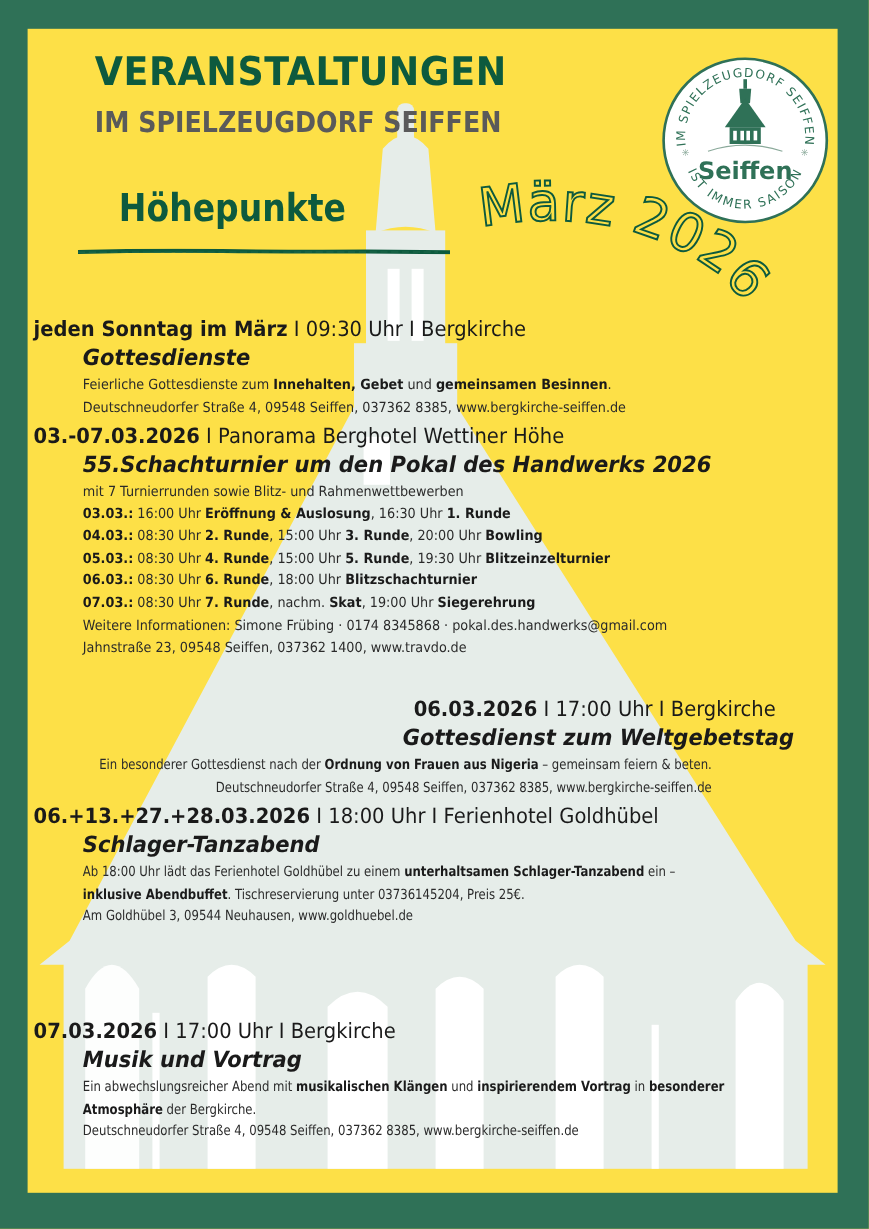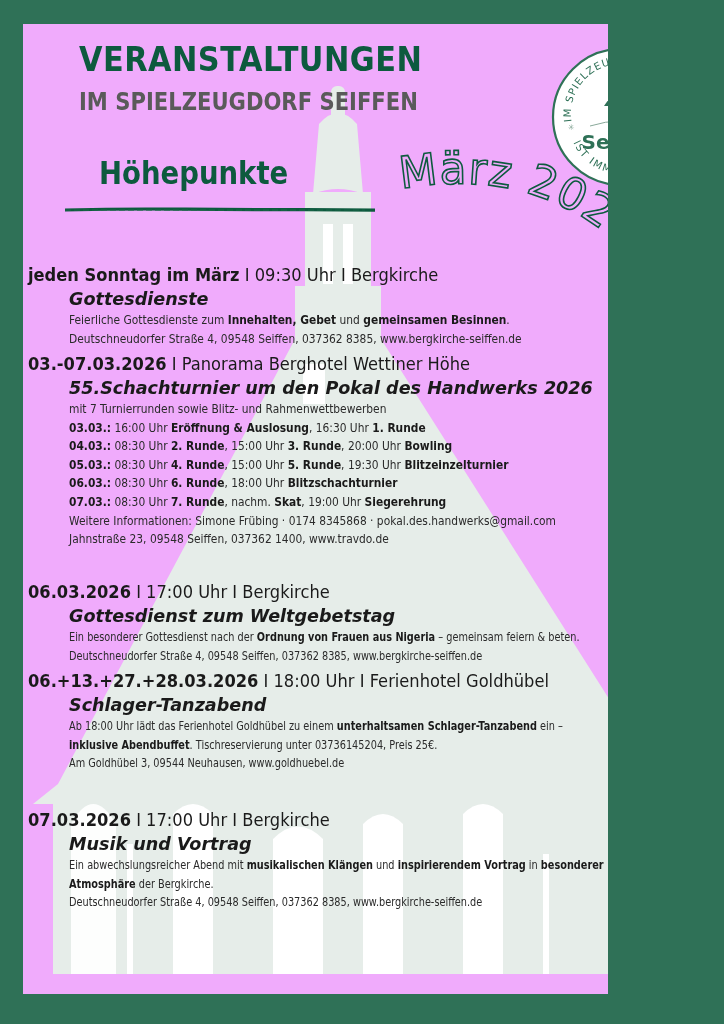--- a/index.html
+++ b/index.html
@@ -6,22 +6,22 @@
   html, body { width: 724px; height: 1024px; overflow: hidden; }
   body {
     background: #2f7157;
     position: relative;
     font-family: "Liberation Sans", "DejaVu Sans", sans-serif;
     color: #1a1a1a;
   }
   .poster {
     position: absolute;
     left: 23px; top: 24px;
-    width: 585px; height: 970px;
-    background: #f0abfc;
+    width: 675px; height: 970px;
+    background: #fde047;
     overflow: hidden;
   }
   .silhouette {
     position: absolute;
     left: 0; top: 0;
     width: 675px; height: 970px;
     z-index: 0;
   }
   .content { position: absolute; left: 0; top: 0; width: 675px; height: 970px; z-index: 1; }
 
@@ -181,34 +181,34 @@
           <div class="ev-title">55.Schachturnier um den Pokal des Handwerks 2026</div>
           <div class="ev-line"><span>mit 7 Turnierrunden sowie Blitz- und Rahmenwettbewerben</span></div>
           <div class="ev-line"><b>03.03.:</b><span> 16:00 Uhr </span><b>Eröffnung &amp; Auslosung</b><span>, 16:30 Uhr </span><b>1. Runde</b></div>
           <div class="ev-line"><b>04.03.:</b><span> 08:30 Uhr </span><b>2. Runde</b><span>, 15:00 Uhr </span><b>3. Runde</b><span>, 20:00 Uhr </span><b>Bowling</b></div>
           <div class="ev-line"><b>05.03.:</b><span> 08:30 Uhr </span><b>4. Runde</b><span>, 15:00 Uhr </span><b>5. Runde</b><span>, 19:30 Uhr </span><b>Blitzeinzelturnier</b></div>
           <div class="ev-line"><b>06.03.:</b><span> 08:30 Uhr </span><b>6. Runde</b><span>, 18:00 Uhr </span><b>Blitzschachturnier</b></div>
           <div class="ev-line"><b>07.03.:</b><span> 08:30 Uhr </span><b>7. Runde</b><span>, nachm. </span><b>Skat</b><span>, 19:00 Uhr </span><b>Siegerehrung</b></div>
           <div class="ev-line"><span>Weitere Informationen: Simone Frübing · 0174 8345868 · pokal.des.handwerks@gmail.com</span></div>
           <div class="ev-line"><span>Jahnstraße 23, 09548 Seiffen, 037362 1400, www.travdo.de</span></div>
         </div>
-        <div class="event" style="top: 556px;">
+        <div class="event" style="top: 556px; text-align: right;">
           <div class="ev-head"><span class="b">06.03.2026</span><span> I 17:00 Uhr I Bergkirche</span></div>
           <div class="ev-title">Gottesdienst zum Weltgebetstag</div>
           <div class="ev-line narrow"><span>Ein besonderer Gottesdienst nach der </span><b>Ordnung von Frauen aus Nigeria</b><span> – gemeinsam feiern &amp; beten.</span></div>
           <div class="ev-line narrow"><span>Deutschneudorfer Straße 4, 09548 Seiffen, 037362 8385, www.bergkirche-seiffen.de</span></div>
         </div>
         <div class="event" style="top: 645px;">
           <div class="ev-head"><span class="b">06.+13.+27.+28.03.2026</span><span> I 18:00 Uhr I Ferienhotel Goldhübel</span></div>
           <div class="ev-title">Schlager-Tanzabend</div>
           <div class="ev-line narrow"><span>Ab 18:00 Uhr lädt das Ferienhotel Goldhübel zu einem </span><b>unterhaltsamen Schlager-Tanzabend</b><span> ein –</span></div>
           <div class="ev-line narrow"><b>inklusive Abendbuffet</b><span>. Tischreservierung unter 03736145204, Preis 25€.</span></div>
           <div class="ev-line narrow"><span>Am Goldhübel 3, 09544 Neuhausen, www.goldhuebel.de</span></div>
         </div>
-        <div class="event" style="top: 784px;">
+        <div class="event" style="top: 824px;">
           <div class="ev-head"><span class="b">07.03.2026</span><span> I 17:00 Uhr I Bergkirche</span></div>
           <div class="ev-title">Musik und Vortrag</div>
           <div class="ev-line narrow"><span>Ein abwechslungsreicher Abend mit </span><b>musikalischen Klängen</b><span> und </span><b>inspirierendem Vortrag</b><span> in </span><b>besonderer</b></div>
           <div class="ev-line narrow"><b>Atmosphäre</b><span> der Bergkirche.</span></div>
           <div class="ev-line narrow"><span>Deutschneudorfer Straße 4, 09548 Seiffen, 037362 8385, www.bergkirche-seiffen.de</span></div>
         </div>
       </div>
   </div>
 </div>
 

